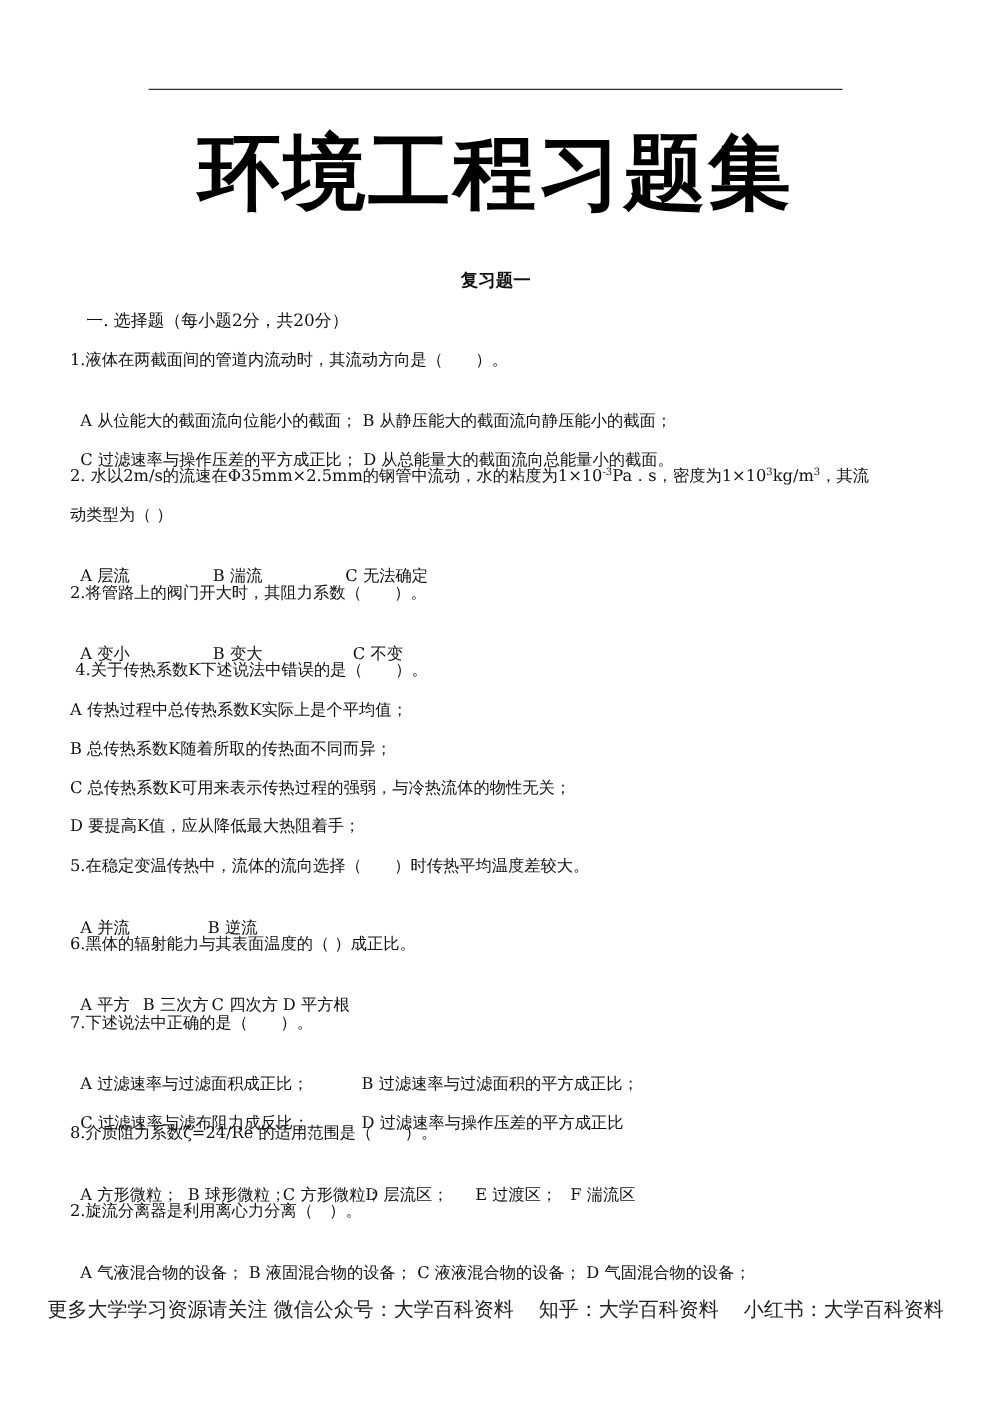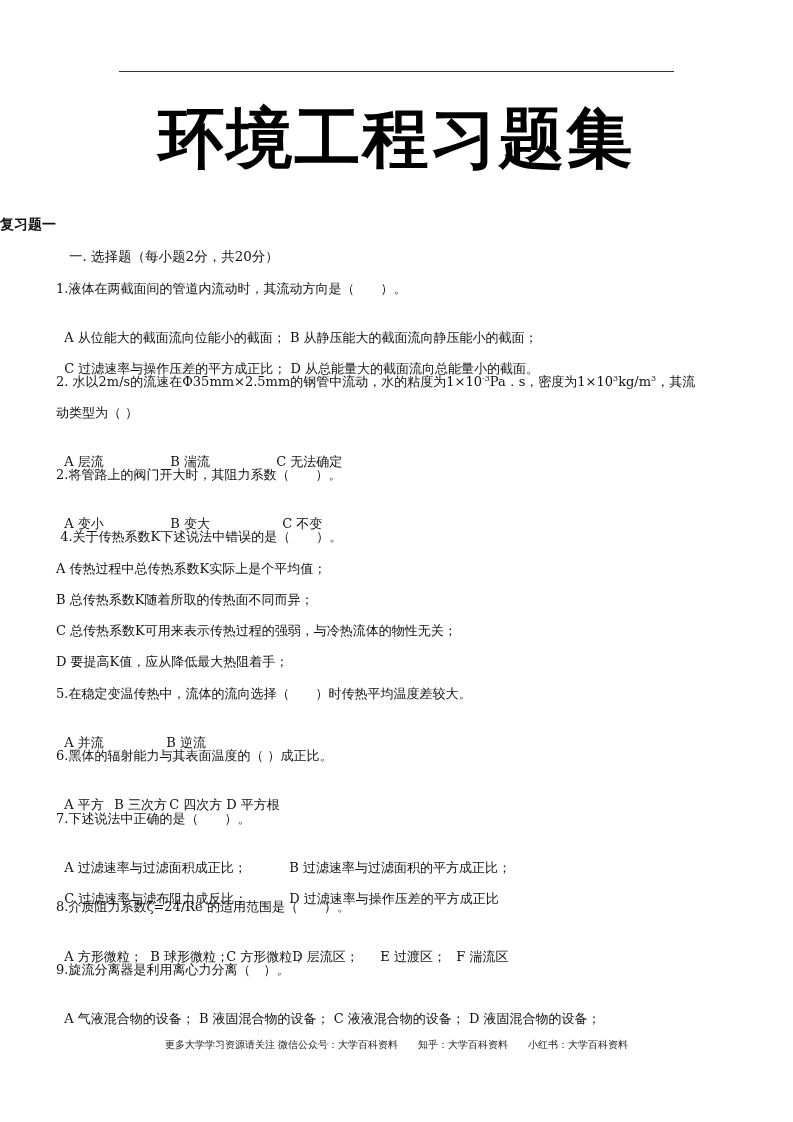--- a/index.html
+++ b/index.html
@@ -3,28 +3,28 @@
   <meta charset="utf-8">
   <style>
     html, body { margin: 0; padding: 0; background: #ffffff; }
     body { width: 793px; height: 1122px; position: relative; overflow: hidden;
            font-family: "DejaVu Serif", "Liberation Serif", serif; color: #111; }
     .top-rule { position: absolute; left: 119px; top: 71px; width: 555px; height: 0;
                 border-top: 1.5px solid #333; }
     .doc-title { position: absolute; left: 0; width: 793px; top: 98px; text-align: center;
                  font-family: "DejaVu Serif", serif; font-weight: bold; font-size: 66px;
                  letter-spacing: 2px; line-height: 80px; color: #000; }
-    .section-title { position: absolute; left: 0; width: 793px; top: 216px; text-align: left;
+    .section-title { position: absolute; left: 0; width: 793px; top: 216px; text-align: center;
                      font-size: 14px; font-weight: bold; }
     .part-heading { position: absolute; left: 69px; top: 248px; font-size: 13.5px; font-weight: normal; }
     .line { position: absolute; left: 56px; font-size: 13px; white-space: pre; line-height: 18px; }
     .line sup { font-size: 8px; vertical-align: 5px; line-height: 0; }
     .opt { display: inline-block; }
     .footer { position: absolute; left: 0; width: 793px; top: 1038px; text-align: center;
-              font-size: 10px; color: #222; white-space: pre; }
+              font-size: 16px; color: #222; white-space: pre; }
     .footer span { margin: 0 10px; }
   </style>
 </head>
 <body>
 
 <div class="top-rule"></div>
 <div class="doc-title">环境工程习题集</div>
 <div class="section-title">复习题一</div>
 <div class="part-heading">一. 选择题（每小题2分，共20分）</div>
 
@@ -69,18 +69,18 @@
 </div>
 <div class="line" style="top:872px">
   <span class="opt" style="width:225px">C 过滤速率与滤布阻力成反比；</span><span class="opt">D 过滤速率与操作压差的平方成正比</span>
 </div>
 
 <div class="line" style="top:898px">8.介质阻力系数ζ=24/Re 的适用范围是（　　）。</div>
 <div class="line" style="top:930px">
   <span class="opt" style="width:86px">A 方形微粒；</span><span class="opt" style="width:76px">B 球形微粒；</span><span class="opt" style="width:66px">C 方形微粒；</span><span class="opt" style="width:88px">D 层流区；</span><span class="opt" style="width:76px">E 过渡区；</span><span class="opt">F 湍流区</span>
 </div>
 
-<div class="line" style="top:961px">9.旋流分离器是利用离心力分离（　）。</div>
+<div class="line" style="top:961px">2.旋流分离器是利用离心力分离（　）。</div>
 <div class="line" style="top:992px">
-  <span>A 气液混合物的设备；</span> <span>B 液固混合物的设备；</span> <span>C 液液混合物的设备；</span> <span>D 液固混合物的设备；</span>
+  <span>A 气液混合物的设备；</span> <span>B 液固混合物的设备；</span> <span>C 液液混合物的设备；</span> <span>D 气固混合物的设备；</span>
 </div>
 
 <div class="footer"><span>更多大学学习资源请关注 微信公众号：大学百科资料</span><span>知乎：大学百科资料</span><span>小红书：大学百科资料</span></div>
 
 </body></html>

